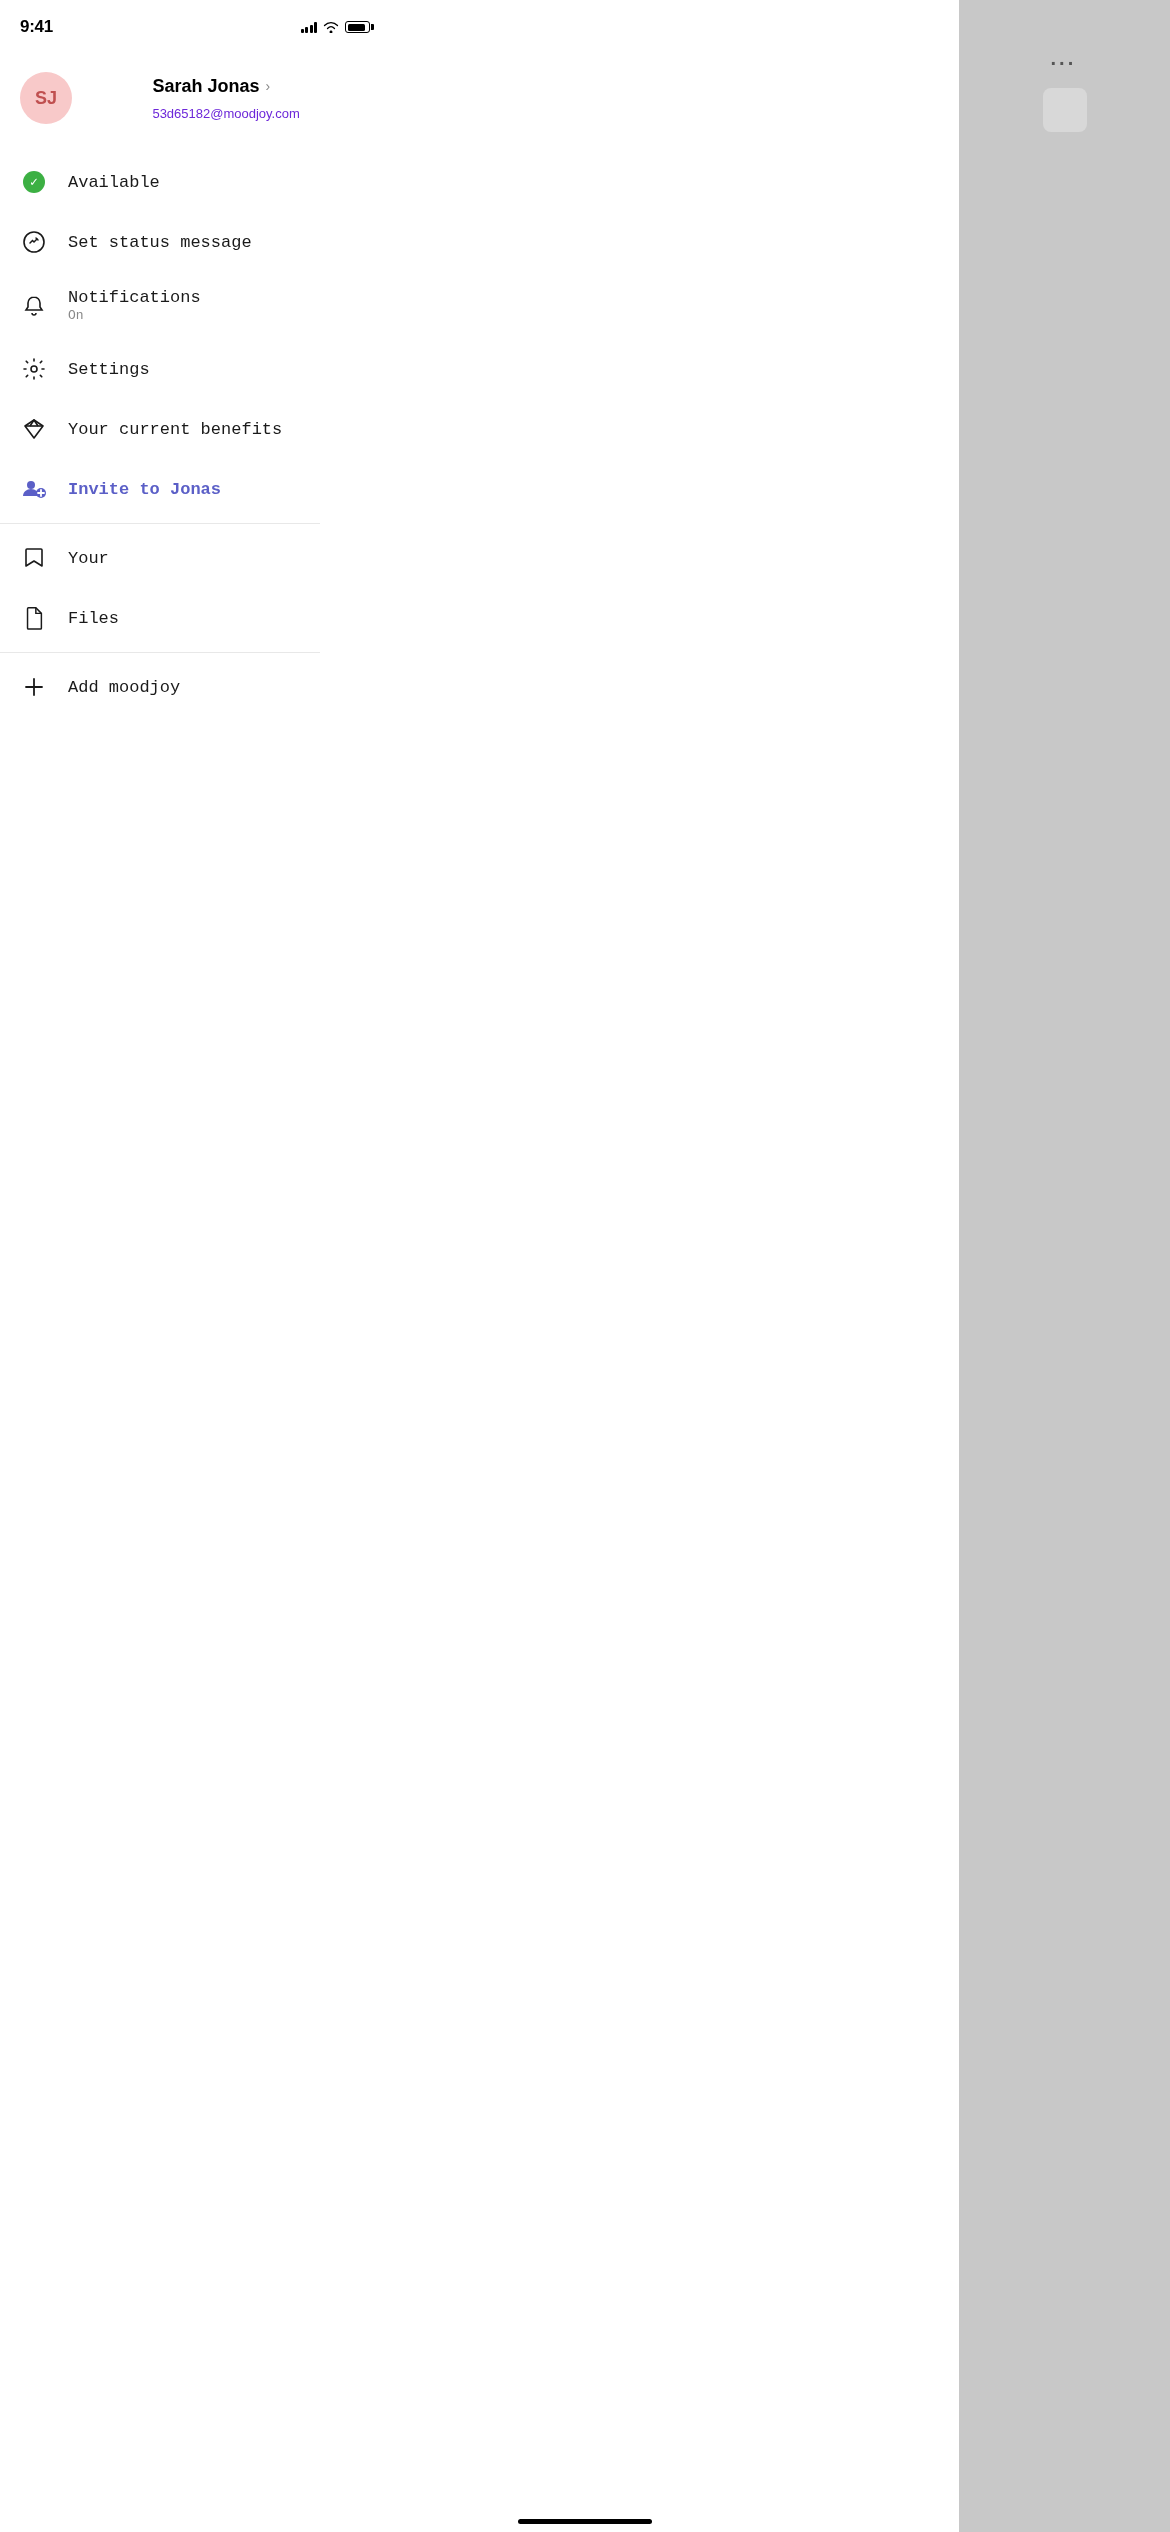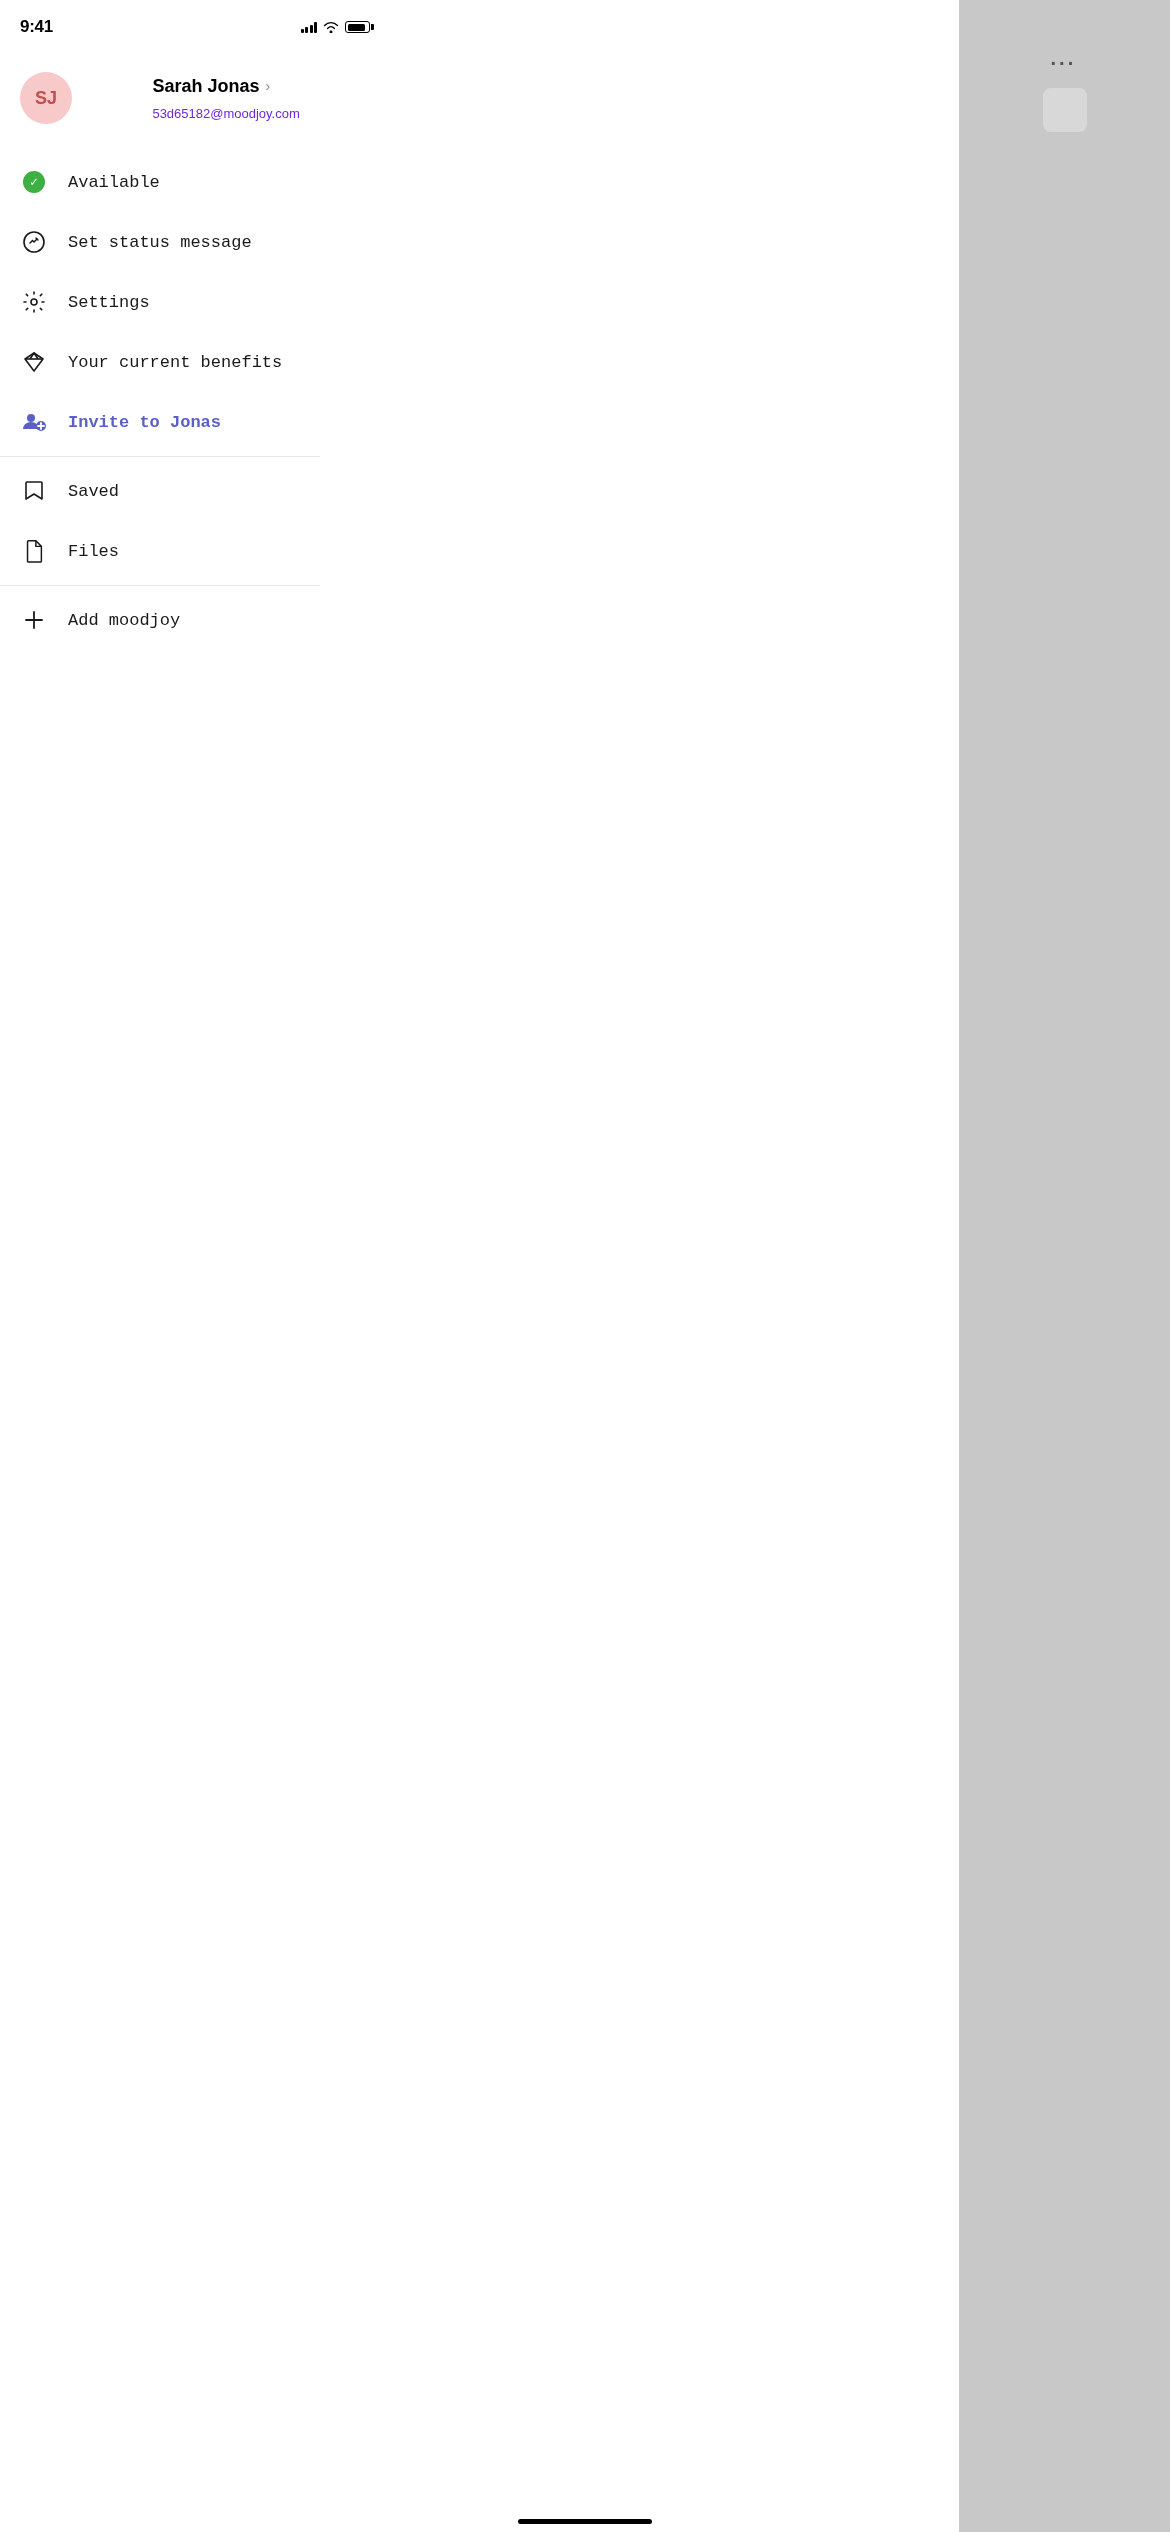--- a/index.html
+++ b/index.html
@@ -312,20 +312,32 @@
     <div class="menu-icon">
       <svg width="24" height="24" viewBox="0 0 24 24" fill="none">
         <circle cx="12" cy="12" r="10" stroke="#1a1a1a" stroke-width="1.6"></circle>
         <path d="M8 13l2.5-2.5 1.5 1.5L15 9" stroke="#1a1a1a" stroke-width="1.5" stroke-linecap="round"></path>
         <path d="M14 8l2 2" stroke="#1a1a1a" stroke-width="1.5" stroke-linecap="round"></path>
       </svg>
     </div>
     <span class="menu-label">Set status message</span>
   </div>
 
+  <div class="menu-item">
+    <div class="menu-icon">
+      <svg width="24" height="24" viewBox="0 0 24 24" fill="none">
+        <path d="M12 3C8.7 3 6 5.7 6 9v4l-2 3h16l-2-3V9c0-3.3-2.7-6-6-6z" stroke="#1a1a1a" stroke-width="1.6" fill="none"></path>
+        <path d="M10 19c0 1.1.9 2 2 2s2-.9 2-2" stroke="#1a1a1a" stroke-width="1.5" fill="none"></path>
+      </svg>
+    </div>
+    <div class="menu-label-group">
+      <span class="menu-label">Notifications</span>
+      <span class="menu-sublabel">On</span>
+    </div>
+  </div>
 
   <div class="menu-item">
     <div class="menu-icon">
       <svg width="24" height="24" viewBox="0 0 24 24" fill="none">
         <circle cx="12" cy="12" r="3" stroke="#1a1a1a" stroke-width="1.6"></circle>
         <path d="M12 2v2M12 20v2M4.22 4.22l1.42 1.42M18.36 18.36l1.42 1.42M2 12h2M20 12h2M4.22 19.78l1.42-1.42M18.36 5.64l1.42-1.42" stroke="#1a1a1a" stroke-width="1.6" stroke-linecap="round"></path>
       </svg>
     </div>
     <span class="menu-label">Settings</span>
   </div>
@@ -355,21 +367,21 @@
   </div>
 
   <div class="divider"></div>
 
   <div class="menu-item">
     <div class="menu-icon">
       <svg width="22" height="24" viewBox="0 0 22 24" fill="none">
         <path d="M4 3h14a1 1 0 011 1v16l-8-5-8 5V4a1 1 0 011-1z" stroke="#1a1a1a" stroke-width="1.6" fill="none" stroke-linejoin="round"></path>
       </svg>
     </div>
-    <span class="menu-label">Saved</span>
+    <span class="menu-label">Your</span>
   </div>
 
   <div class="menu-item">
     <div class="menu-icon">
       <svg width="22" height="24" viewBox="0 0 22 26" fill="none">
         <path d="M5 2h8l6 6v16a1 1 0 01-1 1H5a1 1 0 01-1-1V3a1 1 0 011-1z" stroke="#1a1a1a" stroke-width="1.6" fill="none"></path>
         <path d="M13 2v6h6" stroke="#1a1a1a" stroke-width="1.6" fill="none"></path>
       </svg>
     </div>
     <span class="menu-label">Files</span>

